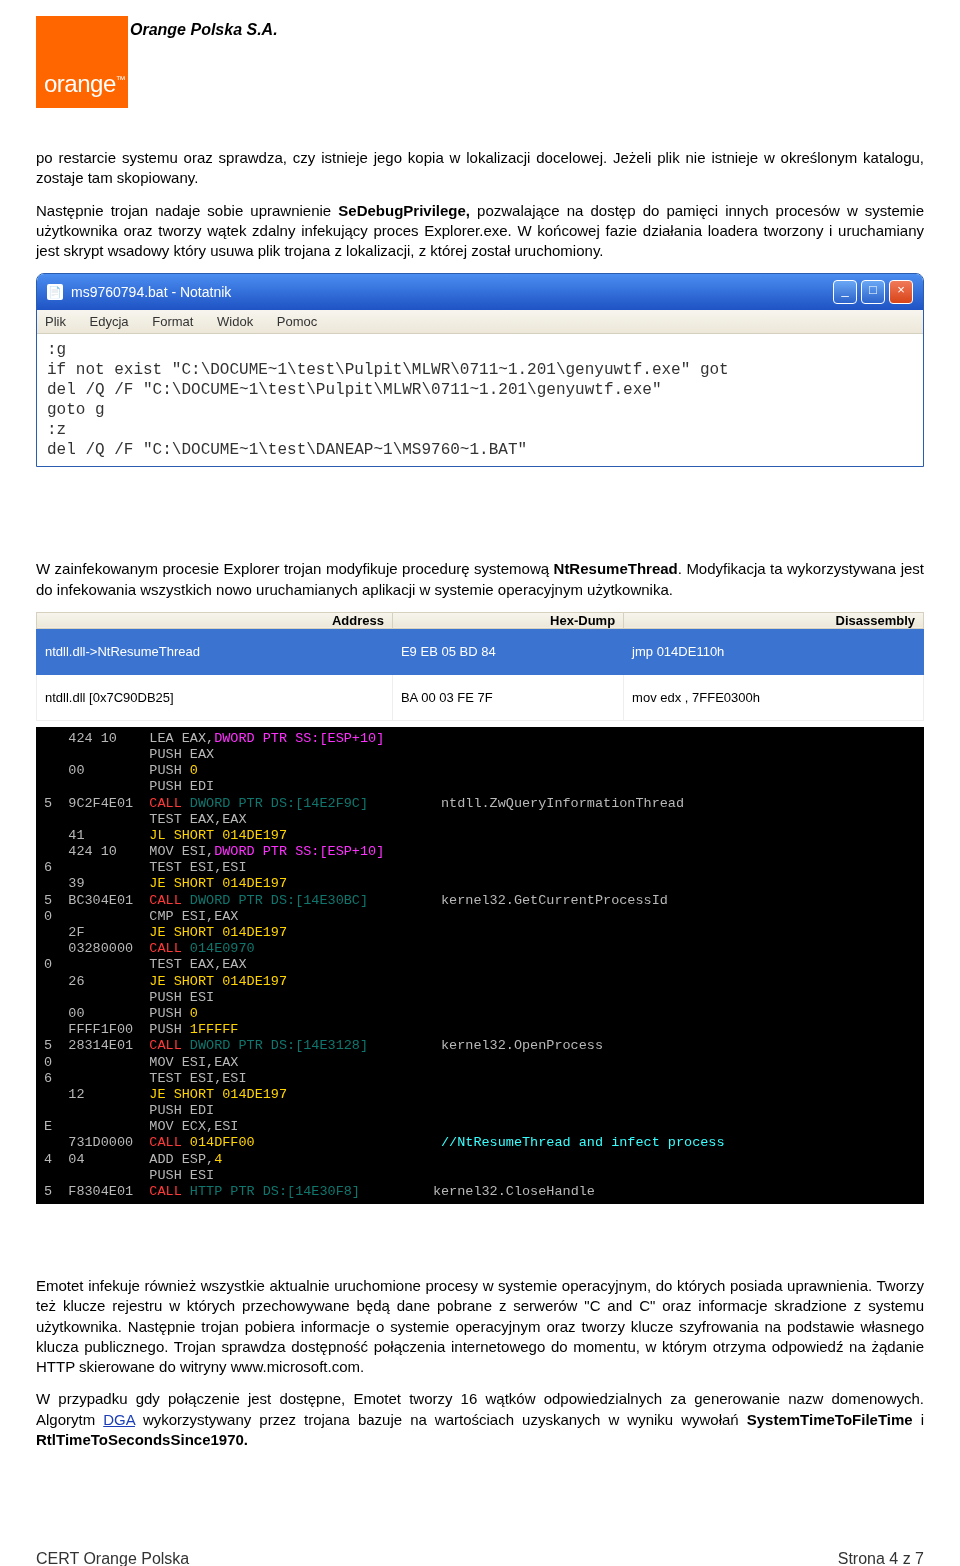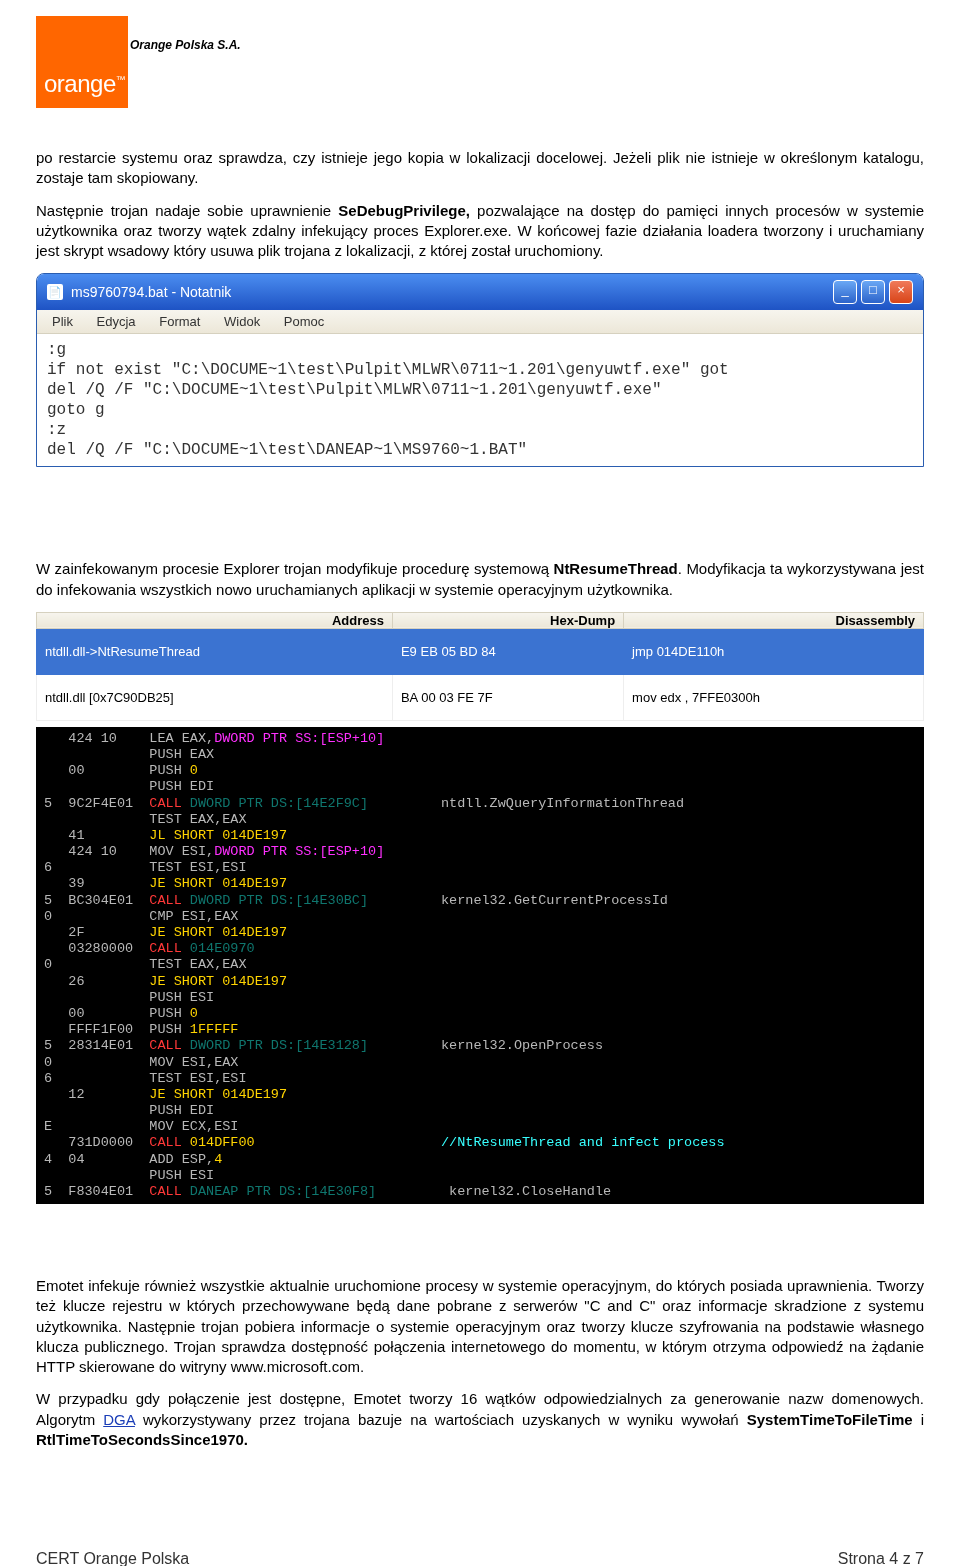--- a/index.html
+++ b/index.html
@@ -1,32 +1,32 @@
 <!DOCTYPE html>
 <html><head>
 <meta charset="utf-8">
 <style>
   body{margin:0;background:#fff;font-family:Verdana,Tahoma,Arial,sans-serif;font-size:15px;color:#000;width:960px}
   .page{padding:16px 36px 12px 36px}
   .hdr{display:flex;align-items:flex-start;margin-bottom:40px}
   .logo{width:92px;height:92px;background:#ff6600;position:relative;margin-right:4px}
   .logo-txt{position:absolute;left:8px;bottom:10px;color:#fff;font-family:Arial,sans-serif;font-weight:normal;font-size:24px;letter-spacing:-0.5px}
   .tm{font-size:10px;vertical-align:super}
-  .title{font-weight:bold;font-style:italic;margin-top:22px;font-size:12px;margin-left:-2px}
+  .title{font-weight:bold;font-style:italic;margin-top:5px;font-size:16px;margin-left:-2px}
   .para{text-align:justify;line-height:1.35;margin:12px 0}
   .bold{font-weight:bold}
   .link{color:#1a3db7;text-decoration:underline}
   
   .win{border:1px solid #2a5db0;border-radius:8px 8px 0 0;margin:10px 0 0 0;background:#fff;overflow:hidden}
   .win-title{background:linear-gradient(#4b8df0,#1e53c4);color:#fff;padding:6px 10px;display:flex;align-items:center;font-family:Tahoma,sans-serif;font-size:14px}
   .win-title .icon{width:16px;height:16px;background:#fff;margin-right:8px;font-size:11px;text-align:center;line-height:16px;color:#555;border-radius:2px}
   .win-btns{margin-left:auto;display:flex;gap:4px}
   .wbtn{width:22px;height:22px;background:linear-gradient(#6aa8f5,#2c63ca);border:1px solid #fff;border-radius:4px;color:#fff;text-align:center;line-height:18px;font-size:13px}
   .wbtn.close{background:linear-gradient(#f07a5a,#d84418)}
-  .win-menu{background:linear-gradient(#f7f5ee,#ece7d8);border-bottom:1px solid #d6d1bf;padding:4px 15px;font-family:Tahoma,sans-serif;font-size:13px;color:#333}
+  .win-menu{background:linear-gradient(#f7f5ee,#ece7d8);border-bottom:1px solid #d6d1bf;padding:4px 8px;font-family:Tahoma,sans-serif;font-size:13px;color:#333}
   .win-menu span{margin-right:20px}
   .win-body{font-family:"Courier New",monospace;font-size:16px;padding:6px 10px;color:#333;white-space:pre;line-height:1.25;overflow-x:auto}
   
   .tbl{width:100%;border-collapse:collapse;margin:0;background:#fff;border:1px solid #d6d1bf}
   .tbl th{background:linear-gradient(#f7f5ee,#ece7d8);text-align:right;font-weight:bold;padding:0 8px;border:1px solid #d6d1bf;font-family:Tahoma,sans-serif;font-size:13px}
   .tbl td{padding:15px 8px;border:1px solid #eee;font-family:Tahoma,sans-serif;font-size:13px}
   .tbl tr.sel td{background:#3b73d1;color:#fff;border-color:#3b73d1}
   
   .dbg{background:#000;font-family:Consolas,"Courier New",monospace;font-size:13.5px;line-height:1.2;padding:4px 8px;white-space:pre;overflow-x:auto;margin-top:6px}
   .g{color:#b8b8b8}.w{color:#0f766e}.y{color:#ffd400}.r{color:#ff3838}.cy{color:#38ffff}.mg{color:#ff30ff}
@@ -123,21 +123,21 @@
 <span class="g">   FFFF1F00  </span><span class="g">PUSH </span><span class="y">1FFFFF</span>                         
 <span class="g">5  28314E01  </span><span class="r">CALL </span><span class="w">DWORD PTR DS:[14E3128]</span>         <span class="g">kernel32.OpenProcess</span>
 <span class="g">0            </span><span class="g">MOV ESI,EAX</span>                         
 <span class="g">6            </span><span class="g">TEST ESI,ESI</span>                        
 <span class="g">   12        </span><span class="y">JE SHORT 014DE197</span>                   
 <span class="g">             </span><span class="g">PUSH EDI</span>                            
 <span class="g">E            </span><span class="g">MOV ECX,ESI</span>                         
 <span class="g">   731D0000  </span><span class="r">CALL </span><span class="y">014DFF00</span>                       <span class="cy">//NtResumeThread and infect process</span>
 <span class="g">4  04        </span><span class="g">ADD ESP,</span><span class="y">4</span>                           
 <span class="g">             </span><span class="g">PUSH ESI</span>                            
-<span class="g">5  F8304E01  </span><span class="r">CALL </span><span class="w">DANEAP PTR DS:[14E30F8]</span>         <span class="g">kernel32.CloseHandle</span>
+<span class="g">5  F8304E01  </span><span class="r">CALL </span><span class="w">HTTP PTR DS:[14E30F8]</span>         <span class="g">kernel32.CloseHandle</span>
 </div>
 
   <div style="height:60px"></div>
 
   <div class="para">Emotet infekuje również wszystkie aktualnie uruchomione procesy w systemie operacyjnym, do których posiada uprawnienia. Tworzy też klucze rejestru w których przechowywane będą dane pobrane z serwerów "C and C" oraz informacje skradzione z systemu użytkownika. Następnie trojan pobiera informacje o systemie operacyjnym oraz tworzy klucze szyfrowania na podstawie własnego klucza publicznego. Trojan sprawdza dostępność połączenia internetowego do momentu, w którym otrzyma odpowiedź na żądanie HTTP skierowane do witryny www.microsoft.com.</div>
 
   <div class="para">
     <span>W przypadku gdy połączenie jest dostępne, Emotet tworzy 16 wątków odpowiedzialnych za generowanie nazw domenowych. Algorytm </span><a class="link">DGA</a><span> wykorzystywany przez trojana bazuje na wartościach uzyskanych w wyniku wywołań </span><span class="bold">SystemTimeToFileTime</span><span> i </span><span class="bold">RtlTimeToSecondsSince1970.</span>
   </div>
 

